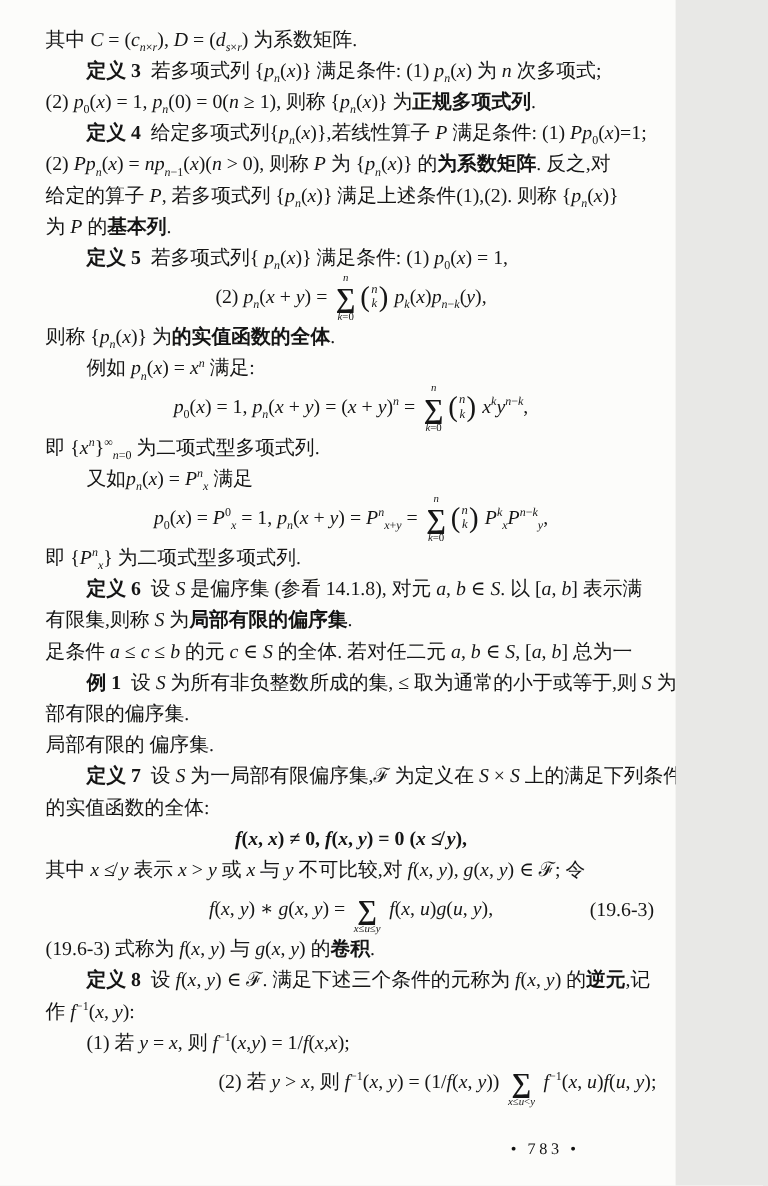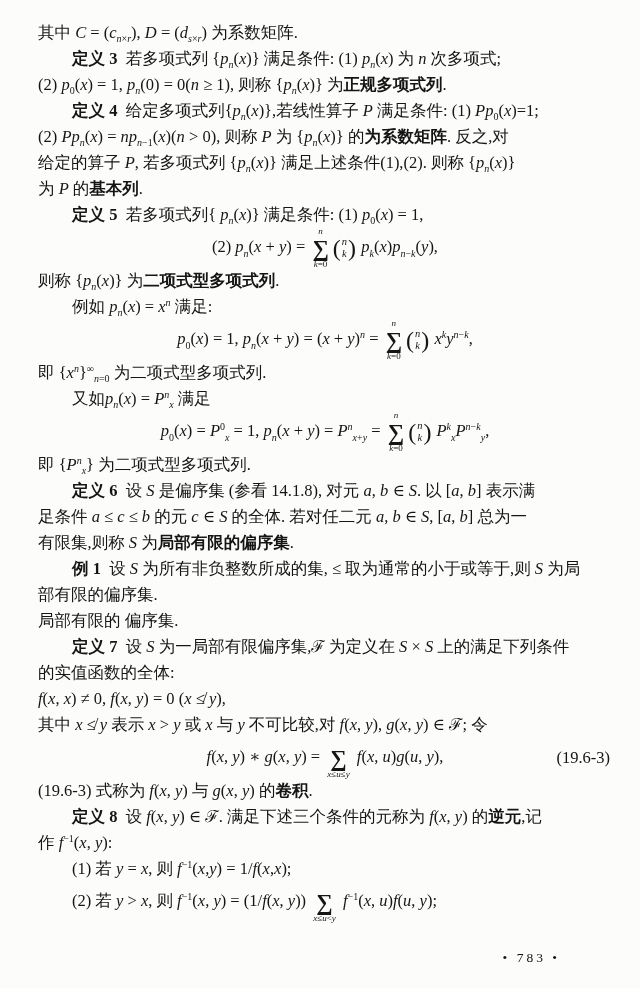--- a/index.html
+++ b/index.html
@@ -3,33 +3,33 @@
 <meta charset="utf-8">
 <style>
   html,body{margin:0;padding:0;}
   body{
     width:640px;height:988px;
     background:#e8e8e6;
     font-family:"Liberation Serif","DejaVu Serif",serif;
   }
   .page{
     position:relative;
-    width:640px;height:988px;
+    width:563px;height:988px;
     background:#fcfcfa;
     color:#151515;
     overflow:hidden;
     box-sizing:border-box;
-    padding:20px 28px 0 38px;
+    padding:20px 16px 0 38px;
     font-size:16.5px;
   }
   .ln{position:relative;}
   .txt{height:26px;line-height:26px;white-space:nowrap;}
-  .cent{height:26px;line-height:26px;white-space:nowrap;}
+  .cent{height:26px;line-height:26px;text-align:center;white-space:nowrap;font-weight:bold;}
   .disp{height:40px;display:flex;align-items:center;justify-content:center;white-space:nowrap;}
-  .disp.left{justify-content:flex-start;}
+  .disp.left{justify-content:flex-end;}
   .ind{padding-left:34px;}
   b{font-weight:bold;}
   i{font-style:italic;font-family:"Liberation Serif","DejaVu Serif",serif;}
   sup,sub{font-size:10px;line-height:0;}
   .sum{display:inline-flex;flex-direction:column;align-items:center;vertical-align:middle;line-height:1;margin:0 3px;}
   .sum .t{font-size:9px;height:10px;font-style:italic;}
   .sum .g{font-size:23px;line-height:1;font-weight:bold;}
   .sum .b{font-size:9px;height:10px;}
   .bn{display:inline-flex;align-items:center;vertical-align:middle;margin:0 1px;}
   .bn .bp{font-size:24px;font-weight:400;line-height:1;}
@@ -60,21 +60,21 @@
             <span class="b"><i>k</i>=0</span>
           </span><span class="bn">
             <span class="bp">(</span>
             <span class="bs">
               <span>n</span>
               <span>k</span>
             </span>
             <span class="bp">)</span>
           </span> <i>p</i><sub><i>k</i></sub>(<i>x</i>)<i>p</i><sub><i>n</i>−<i>k</i></sub>(<i>y</i>),</span>
       </div>
-      <div class="ln txt"><span>则称 {<i>p</i><sub><i>n</i></sub>(<i>x</i>)} 为<b>二项式型多项式列</b>.</span></div>
+      <div class="ln txt"><span>则称 {<i>p</i><sub><i>n</i></sub>(<i>x</i>)} 为<b>的实值函数的全体</b>.</span></div>
       <div class="ln txt ind"><span>例如 <i>p</i><sub><i>n</i></sub>(<i>x</i>) = <i>x</i><sup><i>n</i></sup> 满足:</span></div>
       <div class="ln disp">
         <span><i>p</i><sub>0</sub>(<i>x</i>) = 1, <i>p</i><sub><i>n</i></sub>(<i>x</i> + <i>y</i>) = (<i>x</i> + <i>y</i>)<sup><i>n</i></sup> = <span class="sum">
             <span class="t">n</span>
             <span class="g">∑</span>
             <span class="b"><i>k</i>=0</span>
           </span><span class="bn">
             <span class="bp">(</span>
             <span class="bs">
               <span>n</span>
@@ -94,22 +94,22 @@
             <span class="bp">(</span>
             <span class="bs">
               <span>n</span>
               <span>k</span>
             </span>
             <span class="bp">)</span>
           </span> <i>P</i><sup><i>k</i></sup><sub><i>x</i></sub><i>P</i><sup><i>n</i>−<i>k</i></sup><sub><i>y</i></sub>,</span>
       </div>
       <div class="ln txt"><span>即 {<i>P</i><sup><i>n</i></sup><sub><i>x</i></sub>} 为二项式型多项式列.</span></div>
       <div class="ln txt ind"><span><b>定义 6</b>&nbsp;&nbsp;设 <i>S</i> 是偏序集 (参看 14.1.8), 对元 <i>a</i>, <i>b</i> ∈ <i>S</i>. 以 [<i>a</i>, <i>b</i>] 表示满</span></div>
+      <div class="ln txt"><span>有限集,则称 <i>S</i> 为<b>局部有限的偏序集</b>.</span></div>
       <div class="ln txt"><span>足条件 <i>a</i> ≤ <i>c</i> ≤ <i>b</i> 的元 <i>c</i> ∈ <i>S</i> 的全体.  若对任二元 <i>a</i>, <i>b</i> ∈ <i>S</i>, [<i>a</i>, <i>b</i>] 总为一</span></div>
-      <div class="ln txt"><span>有限集,则称 <i>S</i> 为<b>局部有限的偏序集</b>.</span></div>
       <div class="ln txt ind"><span><b>例 1</b>&nbsp;&nbsp;设 <i>S</i> 为所有非负整数所成的集, ≤ 取为通常的小于或等于,则 <i>S</i> 为局</span></div>
       <div class="ln txt"><span>部有限的偏序集.</span></div>
       <div class="ln txt"><span>局部有限的 偏序集.</span></div>
       <div class="ln txt ind"><span><b>定义 7</b>&nbsp;&nbsp;设 <i>S</i> 为一局部有限偏序集,ℱ 为定义在 <i>S</i> × <i>S</i> 上的满足下列条件</span></div>
       <div class="ln txt"><span>的实值函数的全体:</span></div>
       <div class="ln cent"><span><i>f</i>(<i>x</i>, <i>x</i>) ≠ 0, <i>f</i>(<i>x</i>, <i>y</i>) = 0 (<i>x</i> ≰ <i>y</i>),</span></div>
       <div class="ln txt"><span>其中 <i>x</i> ≰ <i>y</i> 表示 <i>x</i> &gt; <i>y</i> 或 <i>x</i> 与 <i>y</i> 不可比较,对 <i>f</i>(<i>x</i>, <i>y</i>), <i>g</i>(<i>x</i>, <i>y</i>) ∈ ℱ; 令</span></div>
       <div class="ln disp">
         <span><i>f</i>(<i>x</i>, <i>y</i>) ∗ <i>g</i>(<i>x</i>, <i>y</i>) = <span class="sum">
             <span class="t">&nbsp;</span>

